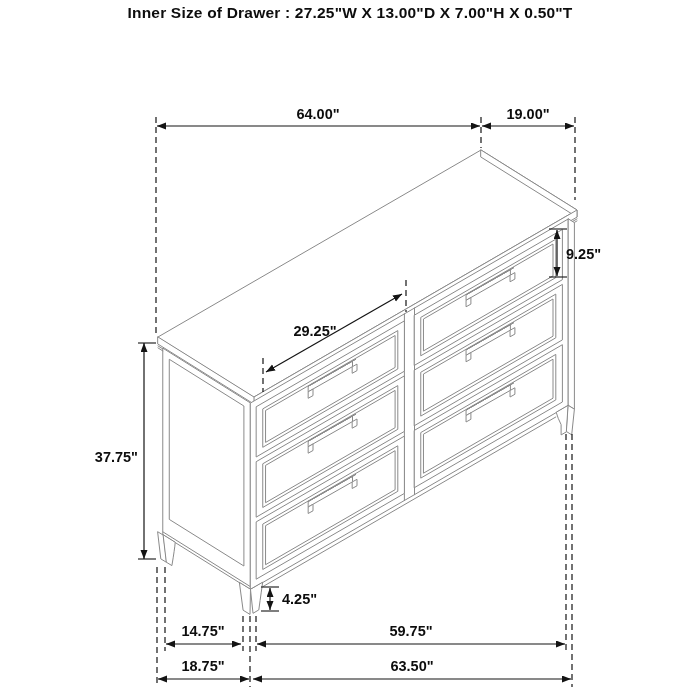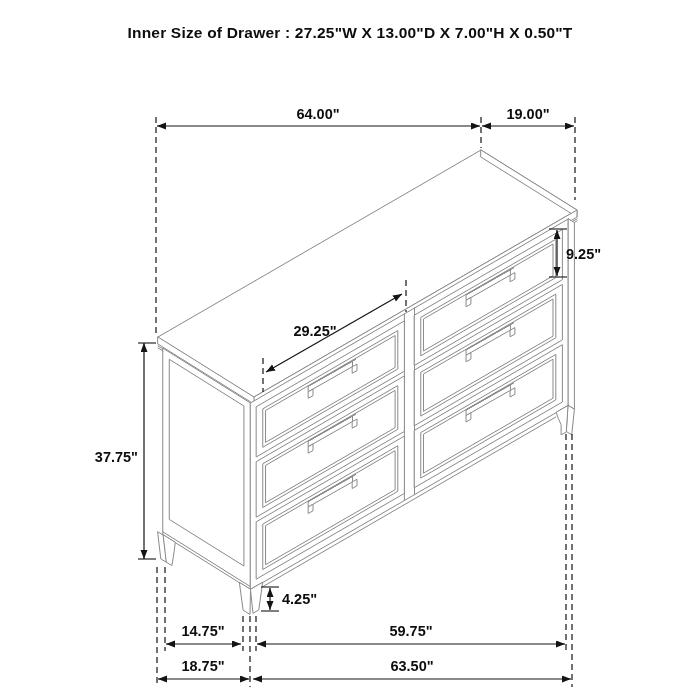--- a/index.html
+++ b/index.html
@@ -1,18 +1,18 @@
 <!DOCTYPE html>
 <html><head>
 <meta charset="utf-8">
 <style>
   html,body{margin:0;padding:0;background:#fff;}
   .canvas{position:relative;width:700px;height:700px;background:#fff;overflow:hidden;
           font-family:"Liberation Sans",sans-serif;}
-  .fig-title{position:absolute;top:24px;left:0;width:700px;text-align:center;
+  .fig-title{position:absolute;top:4px;left:0;width:700px;text-align:center;
              font:bold 15.5px "Liberation Sans",sans-serif;color:#0d0d0d;letter-spacing:.2px;}
   svg{position:absolute;top:0;left:0;}
   #dresser path{stroke:#8a8a8a;stroke-width:1;stroke-linejoin:round;stroke-linecap:round;}
   .ext{stroke:#141414;stroke-width:1.2;stroke-dasharray:6 4;fill:none;}
   .dim{stroke:#141414;stroke-width:1.2;}
   .tick{stroke:#141414;stroke-width:1.1;}
   .dlabel{font:bold 14.5px "Liberation Sans",sans-serif;fill:#0d0d0d;}
 </style>
 </head>
 <body>

